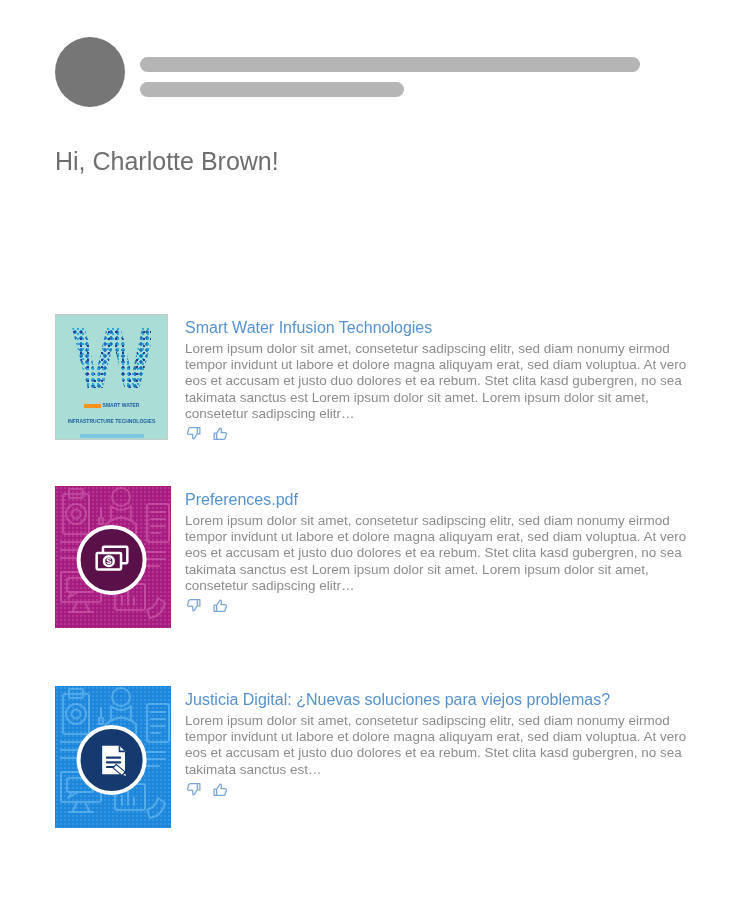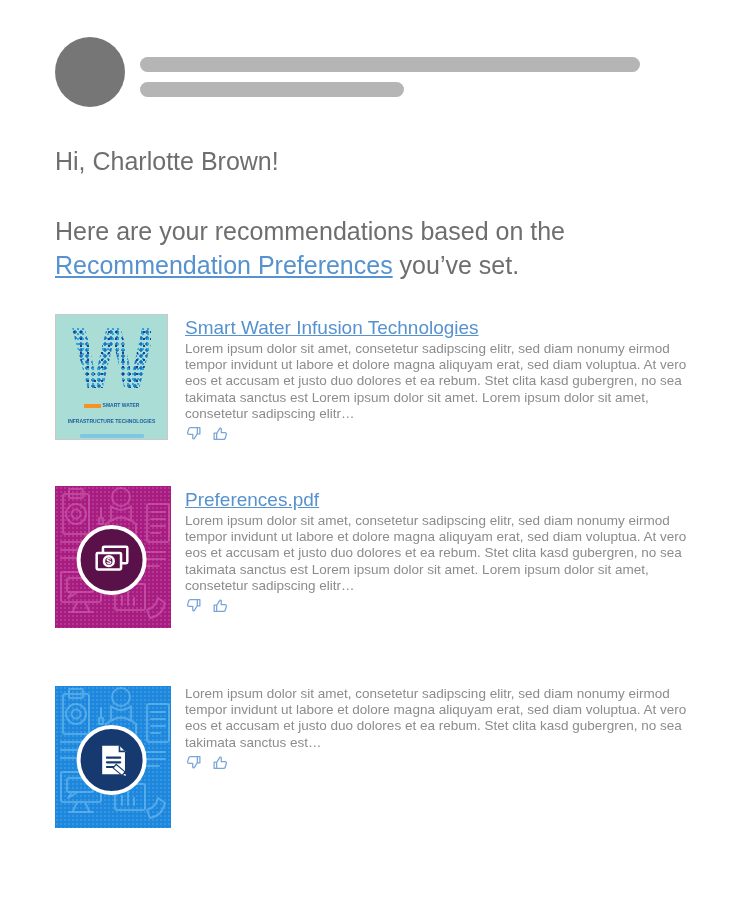--- a/index.html
+++ b/index.html
@@ -16,22 +16,22 @@
   .greeting{position:absolute;left:55px;top:147px;font-size:25px;color:#6e6e6e;text-align:right;}
   .intro{position:absolute;left:55px;top:214px;width:590px;font-size:25px;line-height:34px;color:#6e6e6e;}
   .intro a{color:#5592cf;text-decoration:underline;cursor:pointer;}
   
   .cards{position:absolute;left:55px;top:314px;width:645px;}
   .card{display:flex;align-items:flex-start;}
   .card.c1{margin-bottom:44px;}
   .card.c2{margin-bottom:58px;}
   .card-body{flex:1;min-width:0;}
   .card-title{
-    display:inline-block;max-width:510px;font-size:19px;line-height:27px;
-    color:#5592cf;text-decoration:underline;cursor:pointer;
+    display:inline-block;max-width:510px;font-size:16px;line-height:27px;
+    color:#5592cf;cursor:pointer;
   }
   .card-desc{margin:0 0 3px;max-width:510px;font-size:13.5px;line-height:16.2px;color:#8c8c8c;}
   .feedback{display:flex;gap:10px;align-items:center;margin-top:2px;}
   .fb-btn{display:inline-flex;cursor:pointer;}
   .fb-btn svg{width:17px;height:17px;stroke:#7aa5d8;fill:none;stroke-width:1.5;stroke-linejoin:round;stroke-linecap:round;}
   
   .thumb{flex:0 0 auto;cursor:pointer;}
   .cover1{
     width:111px;height:124px;border:1px solid #c9c9c9;background:#aaddd6;
     margin-right:17px;display:flex;flex-direction:column;align-items:center;overflow:hidden;
@@ -110,21 +110,20 @@
 </svg>
 
 <div class="page">
 
   <div class="skel-avatar"></div>
   <div class="skel-bar skel-bar1"></div>
   <div class="skel-bar skel-bar2"></div>
 
   <div class="greeting">Hi, Charlotte Brown!</div>
 
-  <div class="intro"><span>Here are your recommendations based on the </span><a>Recommendation Preferences</a><span> you’ve set.</span></div>
 
   <div class="cards">
 
     <div class="card c1">
       <div class="thumb cover1">
         <div class="cover-w">W</div>
         <div class="cover-head"><span class="cover-prefix-bar"></span><span>SMART WATER</span></div>
         <div class="cover-head">INFRASTRUCTURE TECHNOLOGIES</div>
         <div class="cover-year-bar"></div>
         <div class="cover-authors">
@@ -199,20 +198,21 @@
             <path d="M38 10 v7 h7" fill="none" stroke="#163a70" stroke-width="2"></path>
             <path d="M22 25 h17 M22 31 h17 M22 37 h9" stroke="#163a70" stroke-width="2.6" stroke-linecap="round"></path>
             <g transform="rotate(40 38 41)">
               <rect x="30" y="38" width="15" height="6" fill="#ffffff" stroke="#163a70" stroke-width="1.4"></rect>
               <path d="M45 38 l5.5 3 l-5.5 3 z" fill="#ffffff" stroke="#163a70" stroke-width="1.4" stroke-linejoin="round"></path>
             </g>
           </svg>
         </div>
       </div>
       <div class="card-body">
+        <a class="card-title">Justicia Digital: ¿Nuevas soluciones para viejos problemas?</a>
         <p class="card-desc">Lorem ipsum dolor sit amet, consetetur sadipscing elitr, sed diam nonumy eirmod tempor invidunt ut labore et dolore magna aliquyam erat, sed diam voluptua. At vero eos et accusam et justo duo dolores et ea rebum. Stet clita kasd gubergren, no sea takimata sanctus est…</p>
         <div class="feedback">
           <span class="fb-btn">
             <svg viewBox="0 0 20 20">
                 <g transform="rotate(180 10 10)">
                   <path d="M2.5 9.5 h3 V17 h-3 z M5.5 10 l3.4 -5.8 c0.5 -0.9 2 -0.5 2 0.6 V9 h4.4 c1.1 0 1.9 1.05 1.6 2.1 l-1.35 4.5 c-0.25 0.85 -1 1.4 -1.85 1.4 H5.5 z"></path>
                 </g>
               </svg>
           </span>
           <span class="fb-btn">

